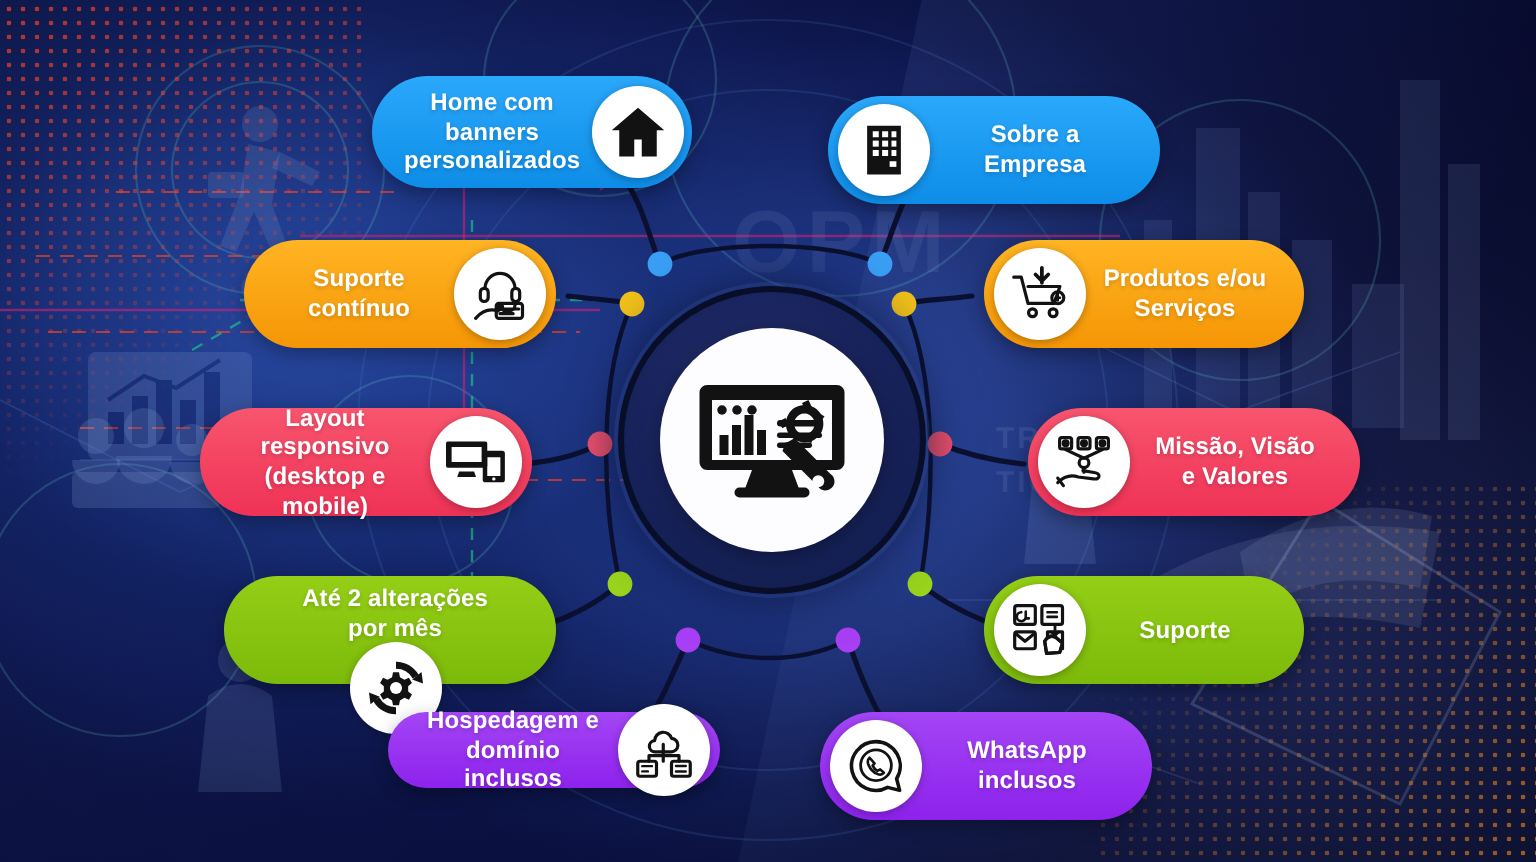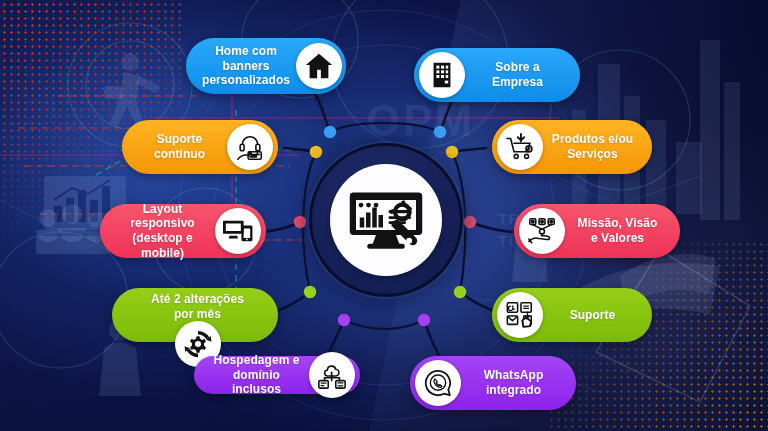--- a/index.html
+++ b/index.html
@@ -514,16 +514,16 @@
     <span class="pill-icon">
       <svg viewBox="0 0 32 32">
         <g class="ico">
           <path d="M16 3 a13 13 0 0 1 11 19.8 l1.6 6.2 -6.4 -1.6 A13 13 0 1 1 16 3z" stroke-width="1.9"></path>
           <circle cx="16" cy="15.6" r="8.2" stroke-width="1.5"></circle>
           <path d="M12.6 11.6 q-1.6 1.4 -0.6 3.8 1.4 3.4 4.6 4.8 2.4 1 3.6 -0.6 l-2 -1.8 -1.4 0.8 q-1.8 -1 -2.6 -2.8 l1 -1.2z" stroke-width="1.4"></path>
         </g>
       </svg>
     </span>
     <span class="pill-label">WhatsApp
-integrado</span>
+inclusos</span>
   </div>
 
 </div>
 
 </body></html>

